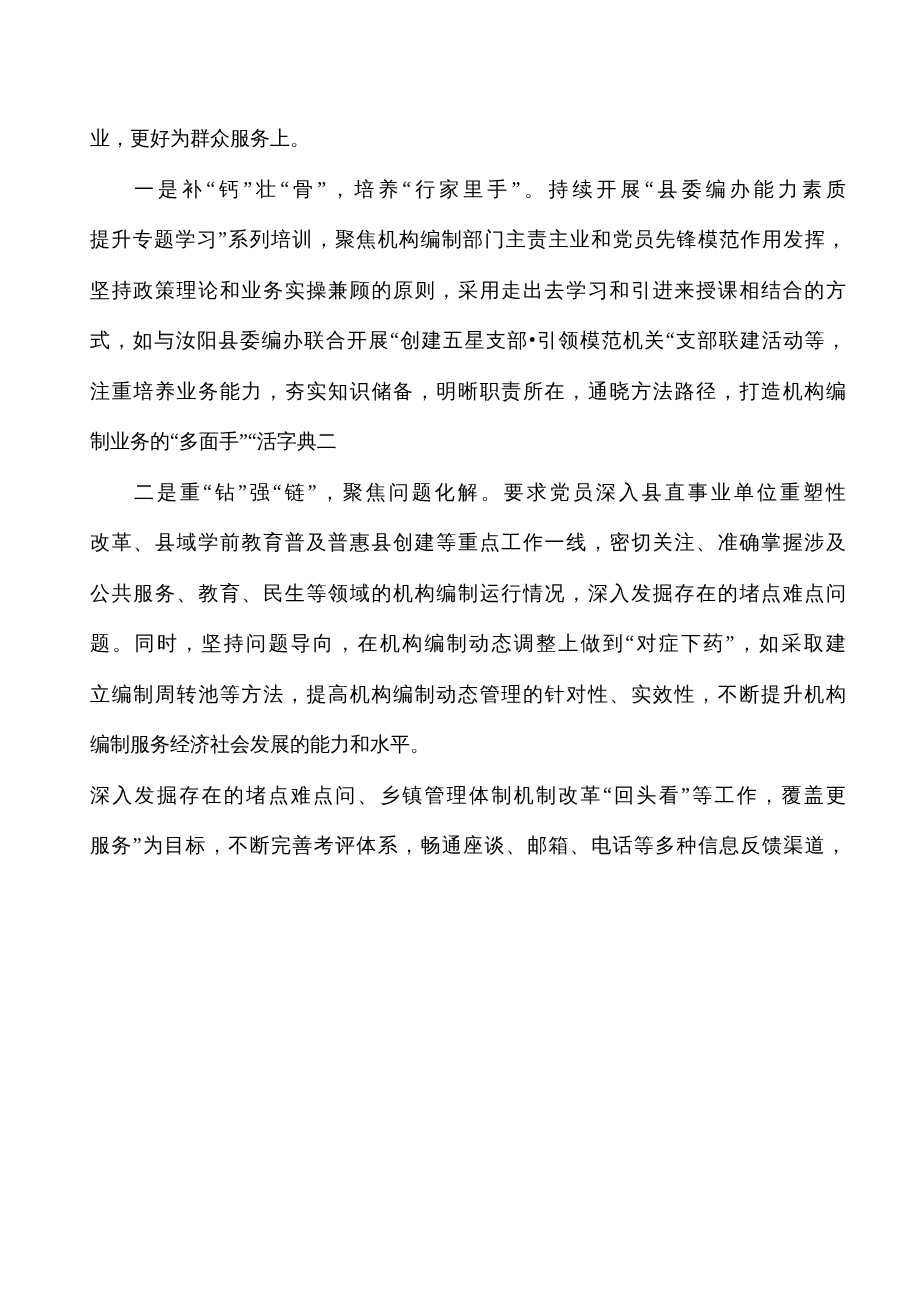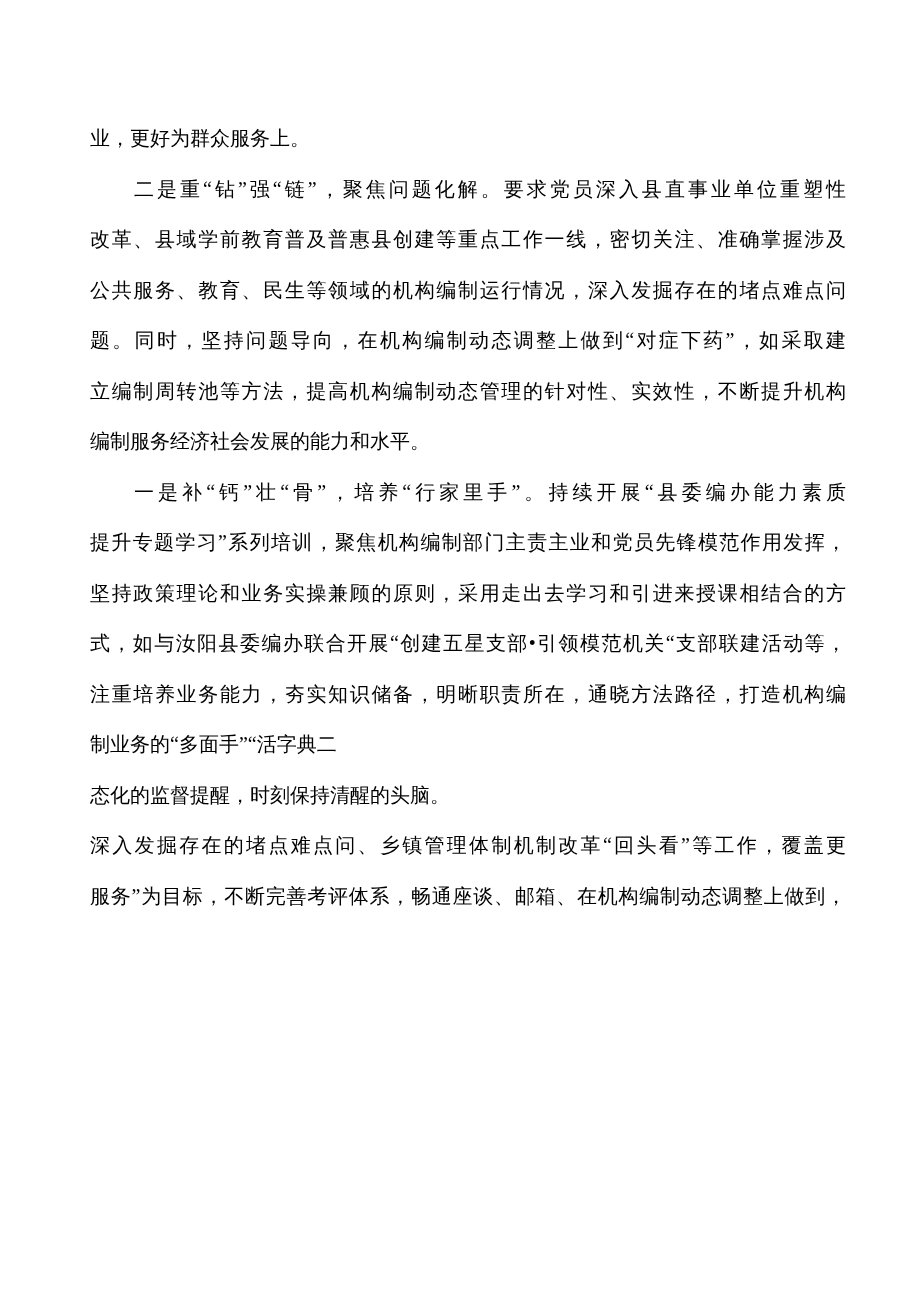--- a/index.html
+++ b/index.html
@@ -43,36 +43,35 @@
 </style>
 </head>
 <body>
 
 <div class="page">
   <div class="textblock">
       <div>
         <div class="line">业，更好为群众服务上。</div>
       </div>
       <div>
+        <div class="line justify indent">一是补“钙”壮“骨”，培养“行家里手”。持续开展“县委编办能力素质</div>
+        <div class="line justify">提升专题学习”系列培训，聚焦机构编制部门主责主业和党员先锋模范作用发挥，</div>
+        <div class="line justify">坚持政策理论和业务实操兼顾的原则，采用走出去学习和引进来授课相结合的方</div>
+        <div class="line justify">式，如与汝阳县委编办联合开展“创建五星支部•引领模范机关“支部联建活动等，</div>
+        <div class="line justify">注重培养业务能力，夯实知识储备，明晰职责所在，通晓方法路径，打造机构编</div>
+        <div class="line">制业务的“多面手”“活字典二</div>
+      </div>
+      <div>
         <div class="line justify indent">二是重“钻”强“链”，聚焦问题化解。要求党员深入县直事业单位重塑性</div>
         <div class="line justify">改革、县域学前教育普及普惠县创建等重点工作一线，密切关注、准确掌握涉及</div>
         <div class="line justify">公共服务、教育、民生等领域的机构编制运行情况，深入发掘存在的堵点难点问</div>
         <div class="line justify">题。同时，坚持问题导向，在机构编制动态调整上做到“对症下药”，如采取建</div>
         <div class="line justify">立编制周转池等方法，提高机构编制动态管理的针对性、实效性，不断提升机构</div>
         <div class="line">编制服务经济社会发展的能力和水平。</div>
       </div>
       <div>
-        <div class="line justify indent">一是补“钙”壮“骨”，培养“行家里手”。持续开展“县委编办能力素质</div>
-        <div class="line justify">提升专题学习”系列培训，聚焦机构编制部门主责主业和党员先锋模范作用发挥，</div>
-        <div class="line justify">坚持政策理论和业务实操兼顾的原则，采用走出去学习和引进来授课相结合的方</div>
-        <div class="line justify">式，如与汝阳县委编办联合开展“创建五星支部•引领模范机关“支部联建活动等，</div>
-        <div class="line justify">注重培养业务能力，夯实知识储备，明晰职责所在，通晓方法路径，打造机构编</div>
-        <div class="line">制业务的“多面手”“活字典二</div>
-      </div>
-      <div>
-        <div class="line">态化的监督提醒，时刻保持清醒的头脑。</div>
       </div>
       <div>
         <div class="line justify">深入发掘存在的堵点难点问、乡镇管理体制机制改革“回头看”等工作，覆盖更</div>
-        <div class="line justify">服务”为目标，不断完善考评体系，畅通座谈、邮箱、在机构编制动态调整上做到，</div>
+        <div class="line justify">服务”为目标，不断完善考评体系，畅通座谈、邮箱、电话等多种信息反馈渠道，</div>
       </div>
     </div>
 </div>
 
 </body></html>

